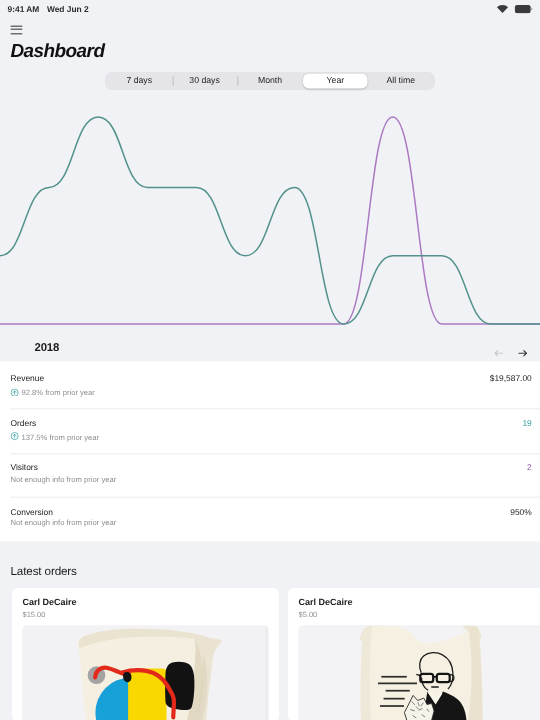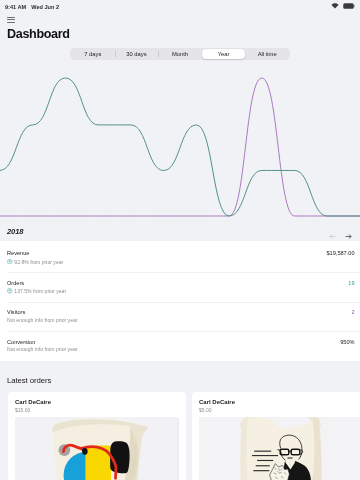--- a/index.html
+++ b/index.html
@@ -16,39 +16,39 @@
   .statusbar { height:13px; display:flex; align-items:center; padding:0 5px 0 5px; font-size:5.6px;
                color:#2c2c2e; font-weight:700; letter-spacing:0; }
   .sb-time { margin-right:5px; }
   .sb-date { font-weight:700; }
   .sb-right { margin-left:auto; display:flex; align-items:center; gap:4px; }
 
   
   .header { padding:4px 7px 0 7px; }
   .hamburger { width:7.5px; height:5.5px; margin-left:0.3px; display:flex; flex-direction:column; justify-content:space-between; }
   .hamburger i { display:block; height:1px; background:#6e6e73; border-radius:1px; }
-  .title-row { display:flex; align-items:center; margin-top:5.5px; }
+  .title-row { display:flex; align-items:center; margin-top:5.5px;font-style:italic; }
   .page-title { font-size:12.6px; font-weight:700; color:#111114; letter-spacing:-.35px; line-height:13px; }
 
   
   .segwrap { display:flex; justify-content:center; margin-top:7px; }
   .segmented { display:flex; background:#e4e4e9; border-radius:4.5px; padding:1px;
                width:220px; height:12.2px; align-items:center; }
   .seg { flex:1; text-align:center; font-size:5.8px; color:#1c1c1e; line-height:10.2px;
          position:relative; height:10.2px; font-weight:400; }
   .seg + .seg:before { content:""; position:absolute; left:0; top:2px; bottom:2px; width:1px; background:#c9c9ce; }
   .seg.active { background:#fff; border-radius:4px; box-shadow:0 0 1px rgba(0,0,0,.18),0 1px 1.5px rgba(0,0,0,.12); }
   .seg.active:before, .seg.active + .seg:before { display:none; }
 
   
   .chart { position:relative; width:360px; height:158px; margin-top:0px; }
   .chart svg { display:block; }
 
   
-  .card-head { display:flex; align-items:center; height:22.8px; padding:0 7px 0 7px;font-style:italic; }
+  .card-head { display:flex; align-items:center; height:22.8px; padding:0 7px 0 23px; }
   .card-head h2 { font-size:7.6px; font-weight:700; color:#1c1c1e; letter-spacing:-.1px; line-height:8px; padding-top:4px; }
   .navbtns { margin-left:auto; display:flex; gap:9px; align-items:center; margin-right:1.5px; }
   .navbtn { width:7px; height:7px; display:block; }
 
   .stats { background:#fff; padding:2px 0 0 0; height:120px; }
   .row { display:flex; align-items:flex-start; padding:7.5px 5.5px 0 7px; height:29.5px; position:relative; }
   .row + .row:before { content:""; position:absolute; left:7px; right:0; top:0; height:1px; background:#f1f1f4; }
   .row-left { flex:1; }
   .row-title { font-size:5.6px; color:#1c1c1e; font-weight:400; line-height:6px; }
   .row-sub { display:flex; align-items:center; gap:1.8px; margin-top:2.4px; font-size:5.1px; color:#8e8e93; line-height:5.5px; }

